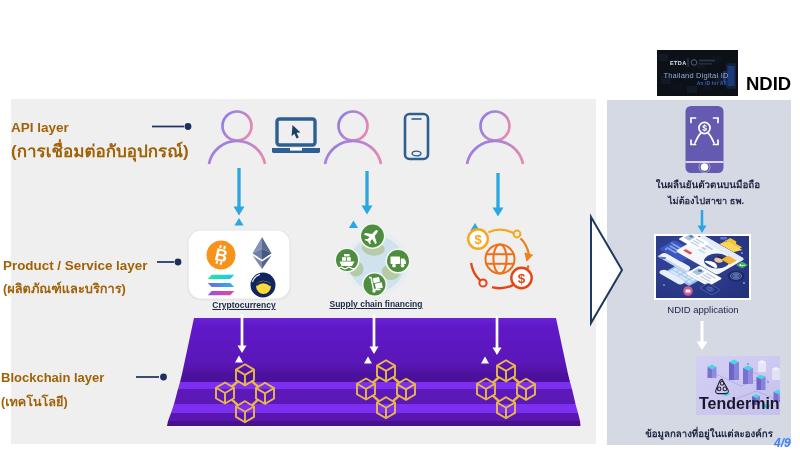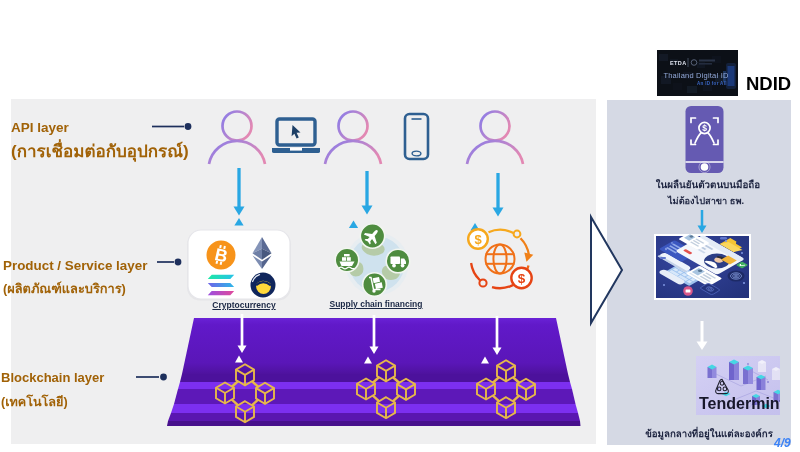--- a/index.html
+++ b/index.html
@@ -475,20 +475,21 @@
             <circle cx="24" cy="-26" r="1.1"></circle>
           <circle cx="40" cy="-14" r="1"></circle>
             <circle cx="42" cy="16" r="1.1"></circle>
             <circle cx="-38" cy="18" r="1"></circle>
           <rect x="18" y="-30" width="7" height="2.4" rx="1.2" fill="#5f76cc"></rect>
           <rect x="-42" y="-10" width="6" height="2" rx="1" fill="#5f76cc"></rect>
         </g>
       </g>
     </svg>
   </div>
+  <div class="abs rp-caption" id="rcap3">NDID application</div>
 
   <div class="abs tm">
     <svg width="100" height="59" viewBox="0 0 100 59" style="position:absolute;left:0;top:0">
       <linearGradient id="tmbg" x1="0" y1="0" x2="1" y2="1">
         <stop offset="0" stop-color="#d4d0f4"></stop>
           <stop offset="1" stop-color="#c3bfec"></stop>
       </linearGradient>
       <rect width="100" height="59" fill="url(#tmbg)"></rect>
       <g stroke="#a29ddd" stroke-width="0.6">
         <line x1="20" y1="18" x2="45" y2="30"></line>

